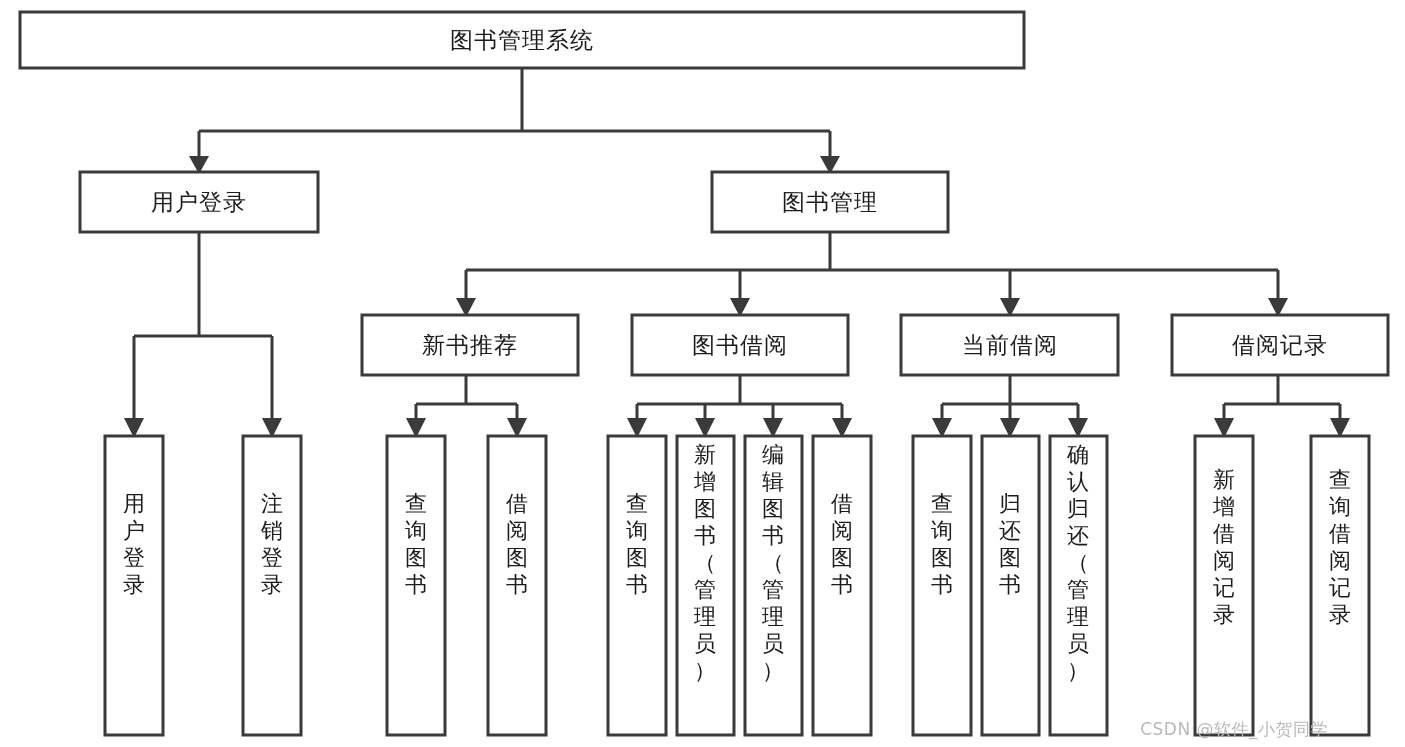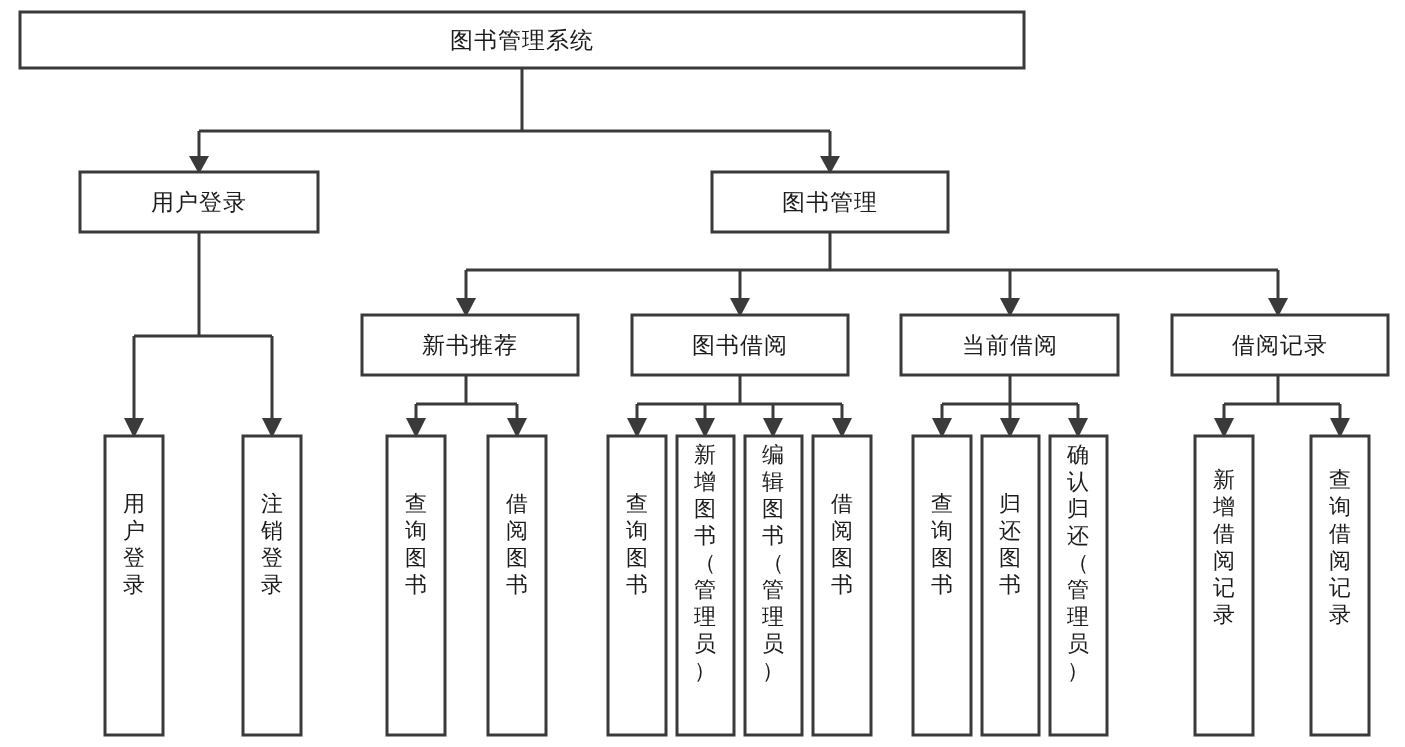--- a/index.html
+++ b/index.html
@@ -228,13 +228,14 @@
       <rect class="node-rect" x="1195" y="436" width="58" height="299"></rect>
       <text class="node-label-v" x="1224"><tspan x="1224" y="487">新</tspan><tspan x="1224" y="514">增</tspan><tspan x="1224" y="541">借</tspan><tspan x="1224" y="568">阅</tspan><tspan x="1224" y="595">记</tspan><tspan x="1224" y="622">录</tspan></text>
     </g>
     <g>
       <rect class="node-rect" x="1311" y="436" width="58" height="299"></rect>
       <text class="node-label-v" x="1340"><tspan x="1340" y="487">查</tspan><tspan x="1340" y="514">询</tspan><tspan x="1340" y="541">借</tspan><tspan x="1340" y="568">阅</tspan><tspan x="1340" y="595">记</tspan><tspan x="1340" y="622">录</tspan></text>
     </g>
 
   </svg>
 
+  <div class="watermark-text">CSDN @软件_小贺同学</div>
 </div>
 
 </body></html>

